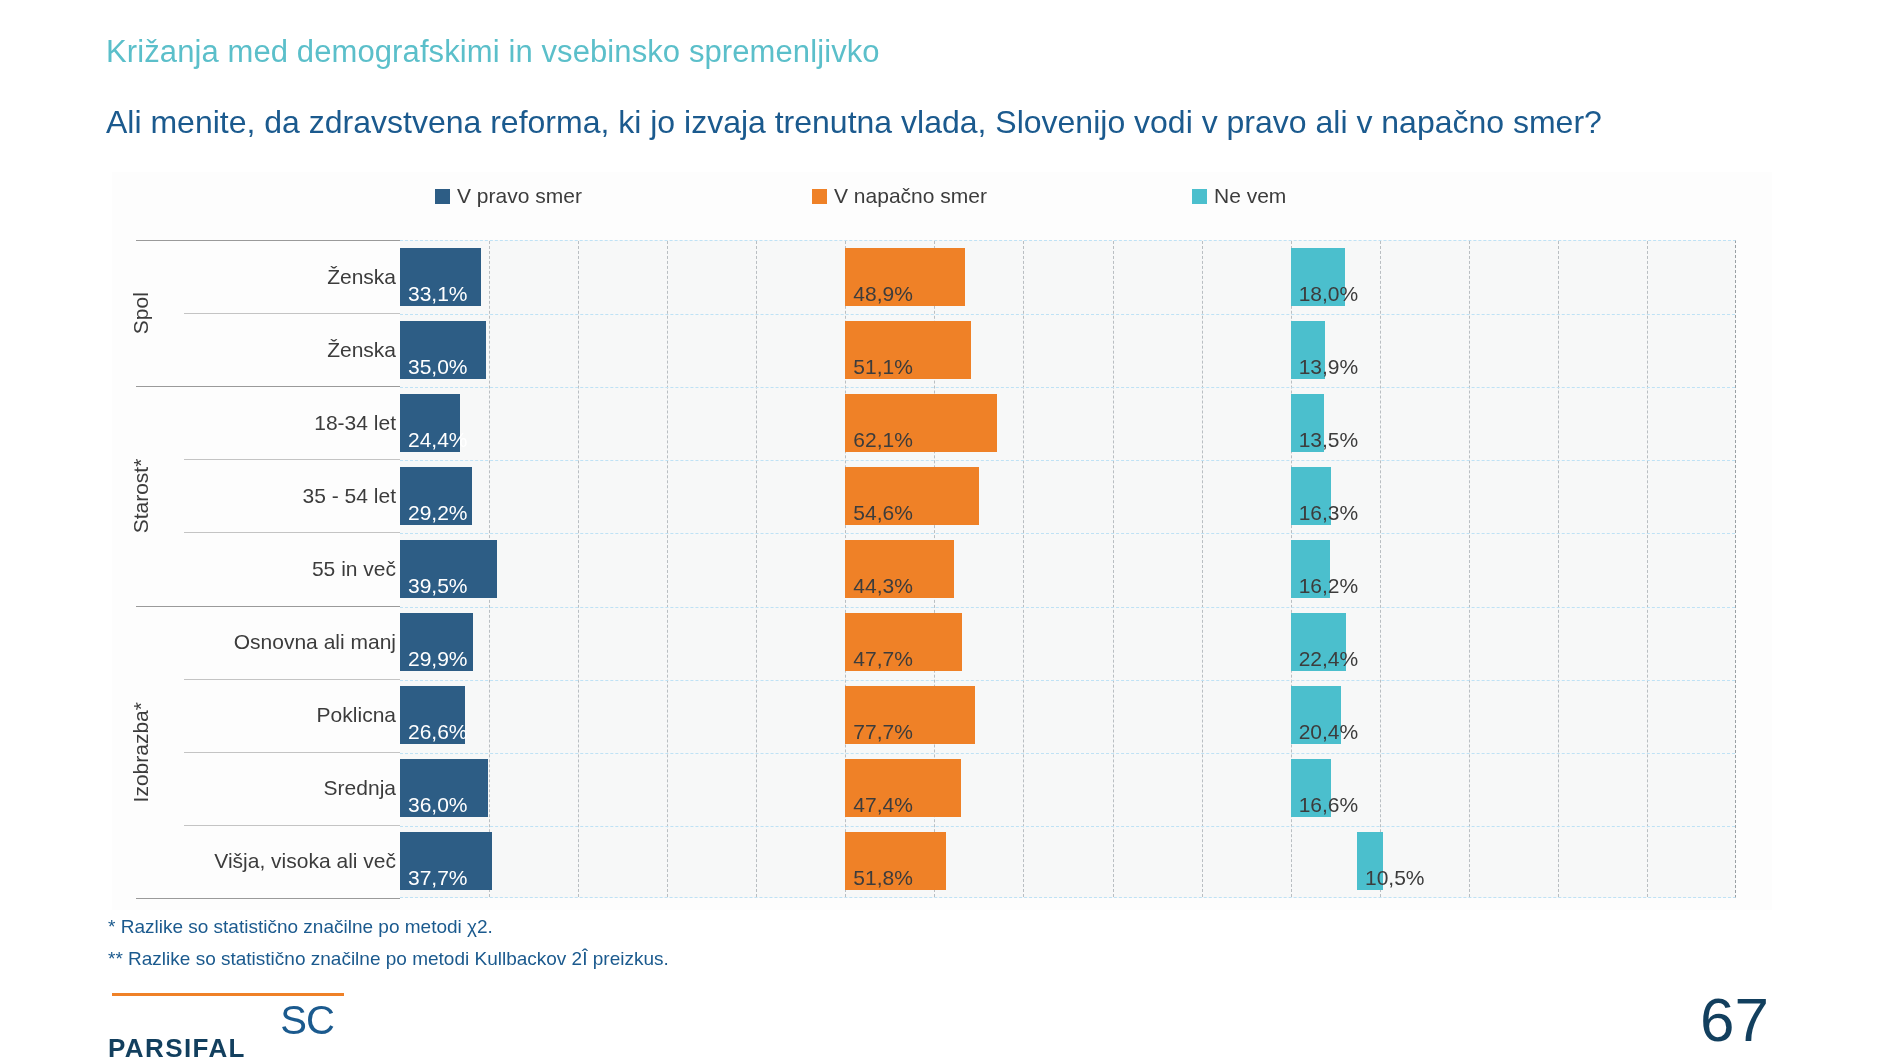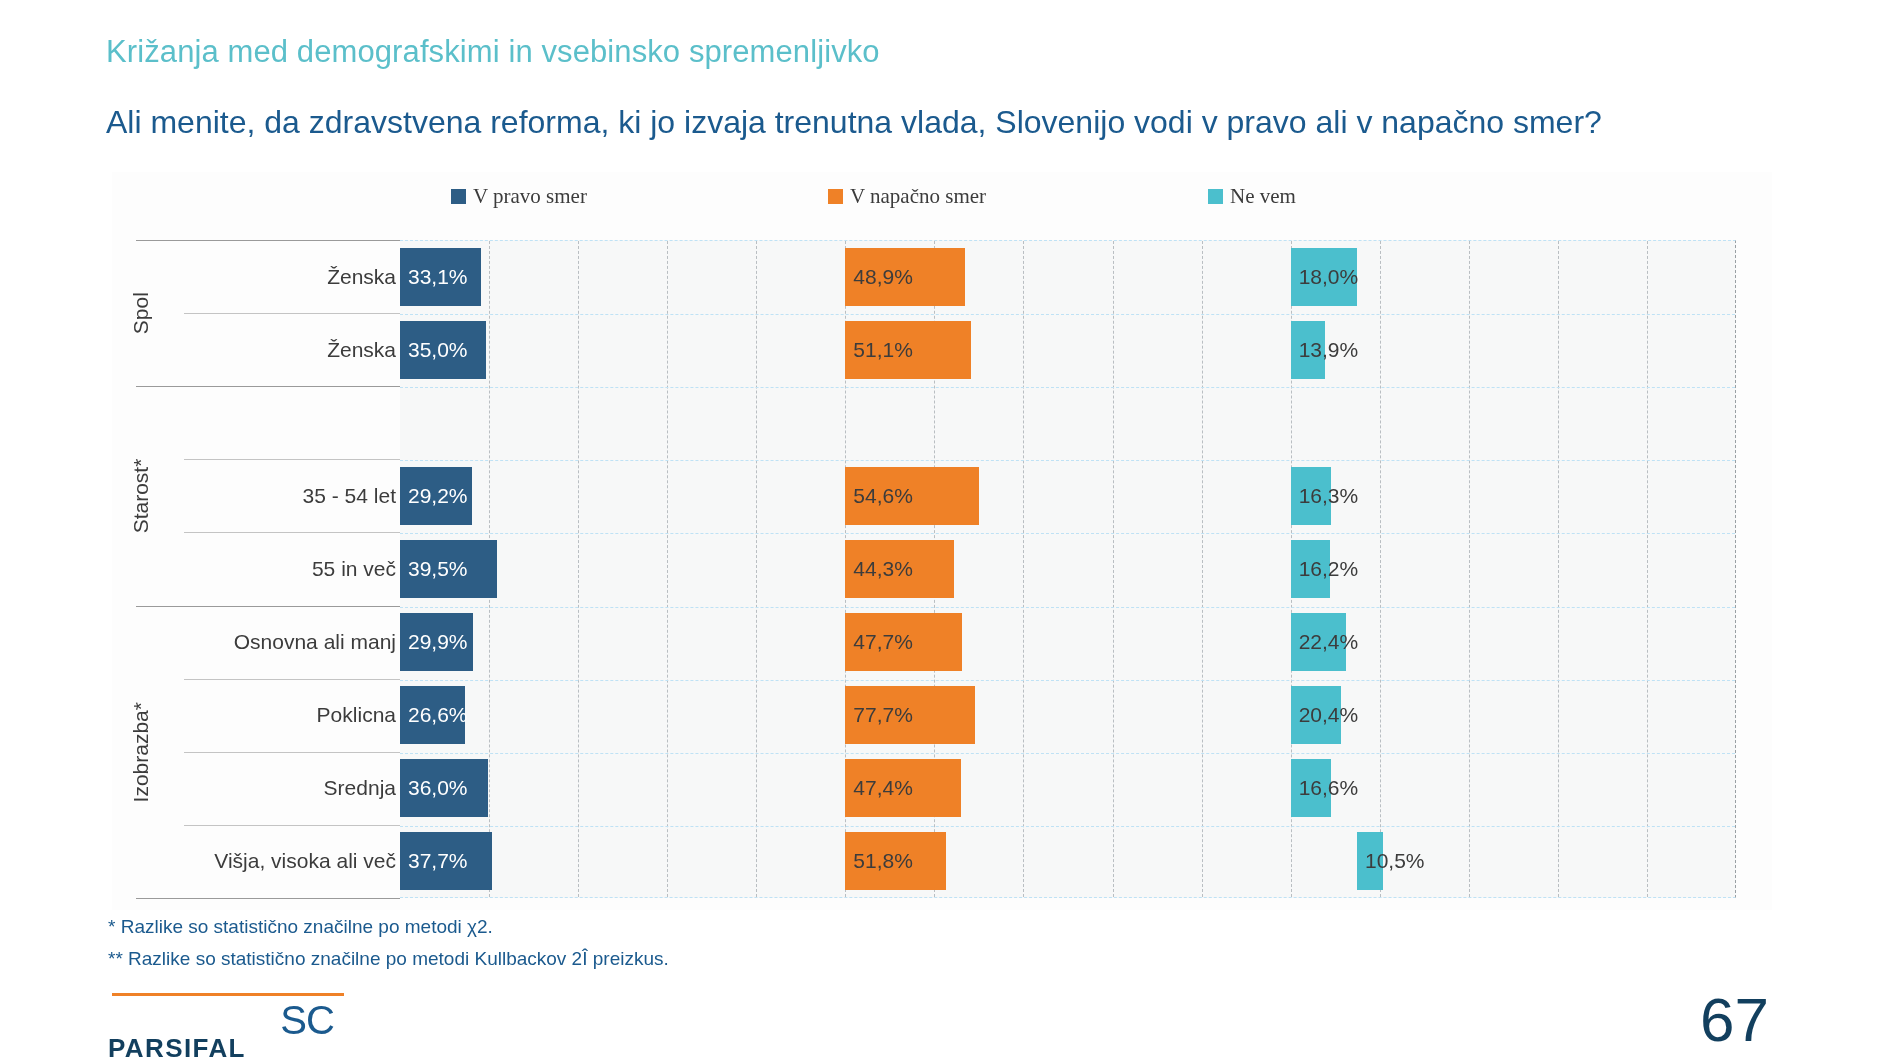--- a/index.html
+++ b/index.html
@@ -40,25 +40,24 @@
     left: 112px;
     top: 172px;
     width: 1660px;
     height: 738px;
     background: #fdfdfd;
   }
 
   
   .legend {
     position: absolute;
-    left: 16px;
+    left: 0;
     top: 0;
     width: 100%;
     height: 44px;
-    font-family: Liberation Serif, serif;
   }
   .legend-item {
     position: absolute;
     top: 12px;
     display: flex;
     align-items: center;
     gap: 7px;
     font-size: 21px;
     color: #3c3c3c;
     white-space: nowrap;
@@ -128,21 +127,21 @@
     font-size: 21px;
     color: #3c3c3c;
     white-space: nowrap;
   }
   .bar {
     position: absolute;
     height: 58px;
     top: 50%;
     transform: translateY(-50%);
     display: flex;
-    align-items: center;
+    align-items: flex-end;
   }
   .bar .val {
     font-size: 21px;
     margin-left: 8px;
     white-space: nowrap;
   }
   .bar.s1 { background: #2d5d85; }
   .bar.s1 .val { color: #ffffff; }
   .bar.s2 { background: #ef8127; }
   .bar.s2 .val { color: #3c3c3c; }
@@ -288,34 +287,46 @@
       </div>
     <div class="rows" id="rows">
         <div class="row" style="top: 0px; height: 73.1111px;">
           <div class="row-label">Ženska</div>
           <div class="bar s1" style="left: 288px; width: 81.095px;">
             <span class="val">33,1%</span>
           </div>
           <div class="bar s2" style="left: 733.333px; width: 119.805px;">
             <span class="val">48,9%</span>
           </div>
-          <div class="bar s3" style="left: 1178.67px; width: 66px;">
+          <div class="bar s3" style="left: 1178.67px; width: 54px;">
             <span class="val">18,0%</span>
           </div>
         </div>
         <div class="row" style="top: 73.1111px; height: 73.1111px;">
           <div class="row-label">Ženska</div>
           <div class="bar s1" style="left: 288px; width: 85.75px;">
             <span class="val">35,0%</span>
           </div>
           <div class="bar s2" style="left: 733.333px; width: 125.195px;">
             <span class="val">51,1%</span>
           </div>
           <div class="bar s3" style="left: 1178.67px; width: 34.055px;">
             <span class="val">13,9%</span>
+          </div>
+        </div>
+        <div class="row" style="top: 146.222px; height: 73.1111px;">
+          <div class="row-label">18-34 let</div>
+          <div class="bar s1" style="left: 288px; width: 59.78px;">
+            <span class="val">24,4%</span>
+          </div>
+          <div class="bar s2" style="left: 733.333px; width: 152.145px;">
+            <span class="val">62,1%</span>
+          </div>
+          <div class="bar s3" style="left: 1178.67px; width: 33.075px;">
+            <span class="val">13,5%</span>
           </div>
         </div>
         <div class="row" style="top: 219.333px; height: 73.1111px;">
           <div class="row-label">35 - 54 let</div>
           <div class="bar s1" style="left: 288px; width: 71.54px;">
             <span class="val">29,2%</span>
           </div>
           <div class="bar s2" style="left: 733.333px; width: 133.77px;">
             <span class="val">54,6%</span>
           </div>

